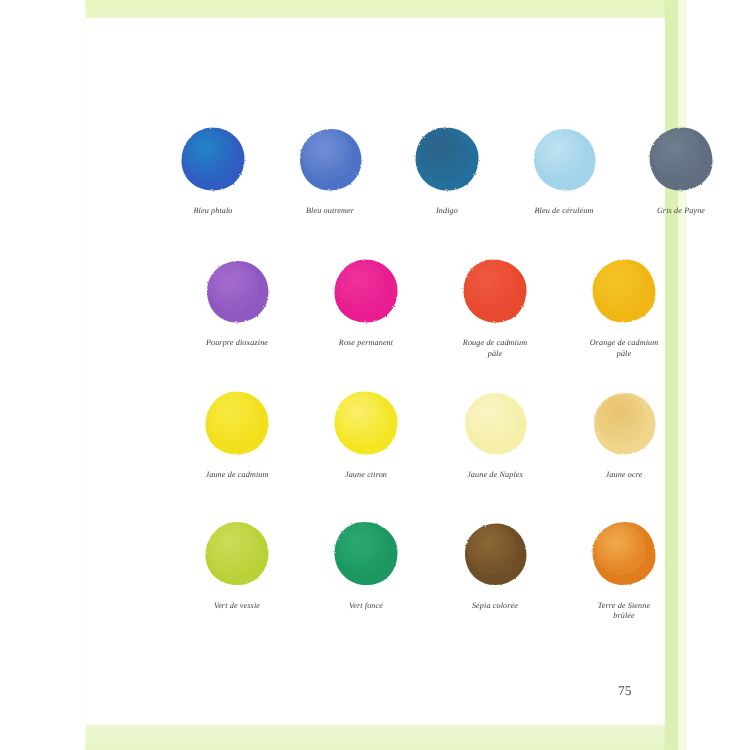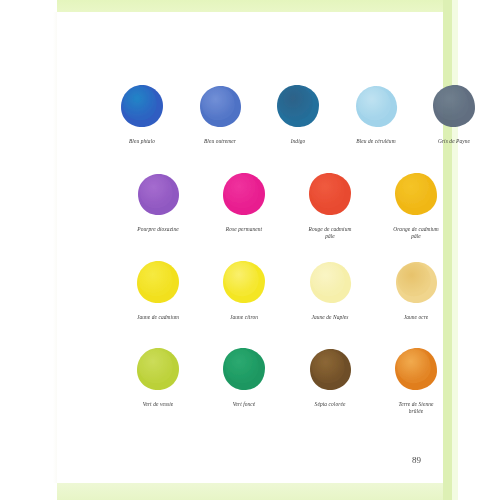--- a/index.html
+++ b/index.html
@@ -414,16 +414,16 @@
                 </defs>
                 <path d="M24,2 C36,2 44,12 44,25 C44,36 34,44 22,44 C10,44 2,34 2,22 C2,11 12,2 24,2 Z" fill="url(#g3_3)" filter="url(#f3_3)" opacity="0.97"></path>
                 <path d="M24,2 C36,2 44,12 44,25 C44,36 34,44 22,44 C10,44 2,34 2,22 C2,11 12,2 24,2 Z" fill="#f2a94a" opacity="0.20" transform="translate(2.5,2) scale(0.80)"></path>
               </svg>
             </div>
             <div class="label">Terre de Sienne
 brûlée</div>
           </div>
         </div>
       </div>
-    <div class="page-number">89</div>
+    <div class="page-number">75</div>
   </div>
 
 </div>
 
 </body></html>

